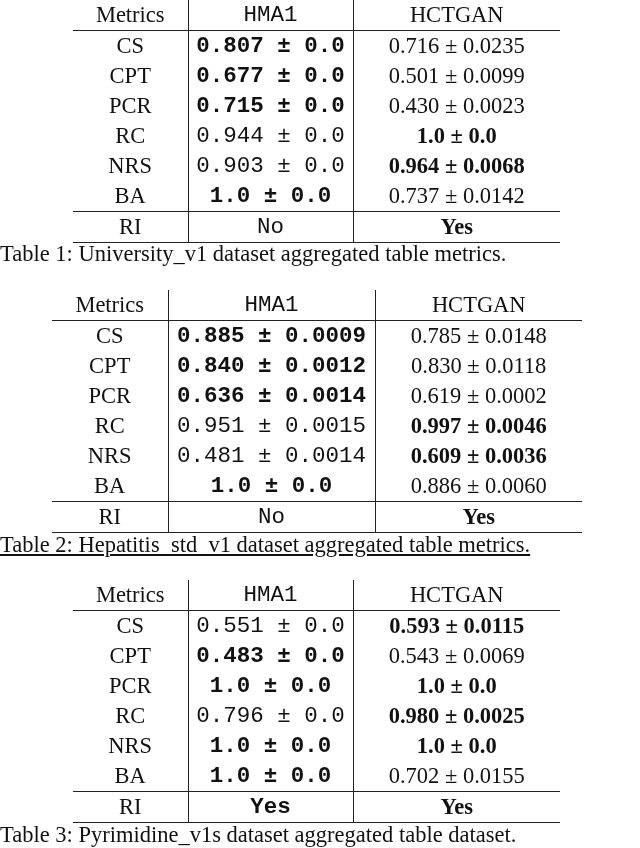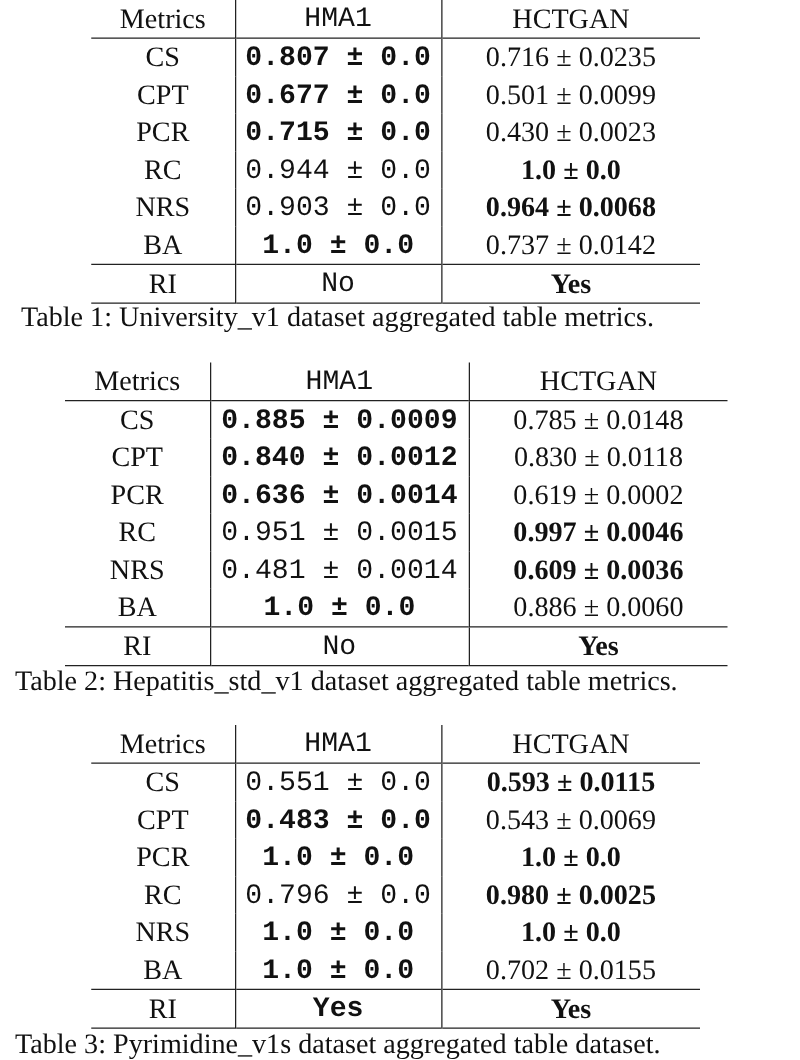--- a/index.html
+++ b/index.html
@@ -18,21 +18,21 @@
     padding: 0; text-align: center; font-weight: normal; white-space: nowrap;
     height: 30px;
   }
   table.metrics th { height: 29px; margin-left: 36px; }
   table.metrics .c1 { border-right: 1.5px solid #222; }
   table.metrics .c2 { border-right: 1.5px solid #222; font-family: Liberation Mono, monospace; }
   table.metrics thead tr { border-bottom: 1.6px solid #222; }
   table.metrics tr.ri-row { border-top: 1.6px solid #222; border-bottom: 1.6px solid #222; }
   table.metrics td.b { font-weight: bold; margin-top: 35px; }
   .caption {
-    position: absolute; left: 12px; width: 516px; text-align: center;
+    position: absolute; left: 0; width: 516px; 
     font-size: 22.5px; line-height: 26px; white-space: nowrap;
   }
 </style>
 </head>
 <body>
 
 <table class="metrics" style="left:73px; top:0px; width:487px;">
   <colgroup>
       <col style="width:115px">
       <col style="width:165px">
@@ -129,21 +129,21 @@
         <td class="c2 b">1.0 ± 0.0</td>
         <td class="">0.886 ± 0.0060</td>
       </tr>
       <tr class="ri-row">
         <td class="c1">RI</td>
         <td class="c2">No</td>
         <td class=" b">Yes</td>
       </tr>
     </tbody>
 </table>
-<div class="caption" style="top:532px;">Table 2: Hepatitis_std_v1 dataset aggregated table metrics.</div>
+<div class="caption" style="top:532px;text-decoration:underline;">Table 2: Hepatitis_std_v1 dataset aggregated table metrics.</div>
 
 <table class="metrics" style="left:73px; top:580px; width:487px;">
   <colgroup>
       <col style="width:115px">
       <col style="width:165px">
       <col style="width:207px">
     </colgroup>
   <thead>
       <tr>
     <th class="c1">Metrics</th>

